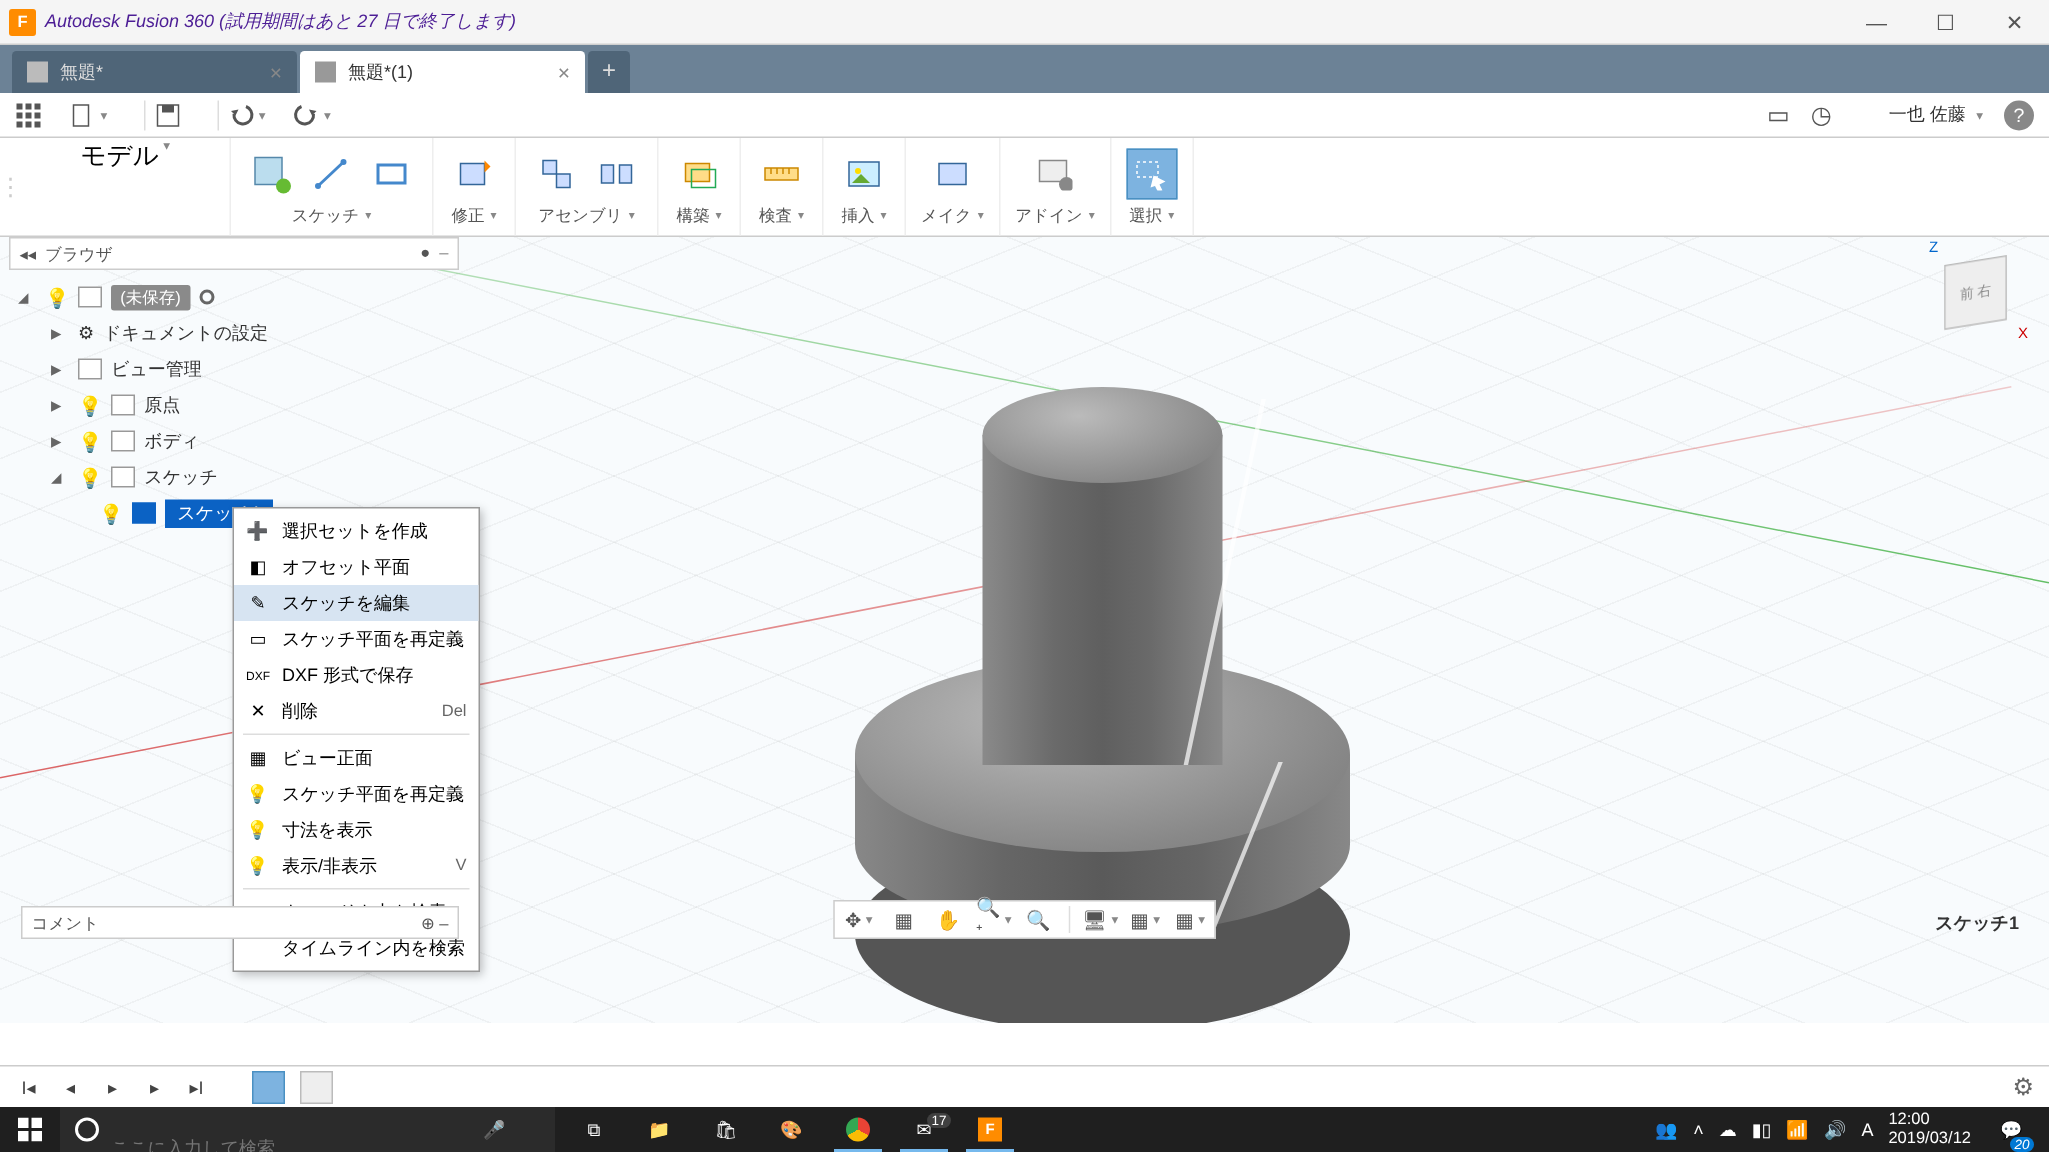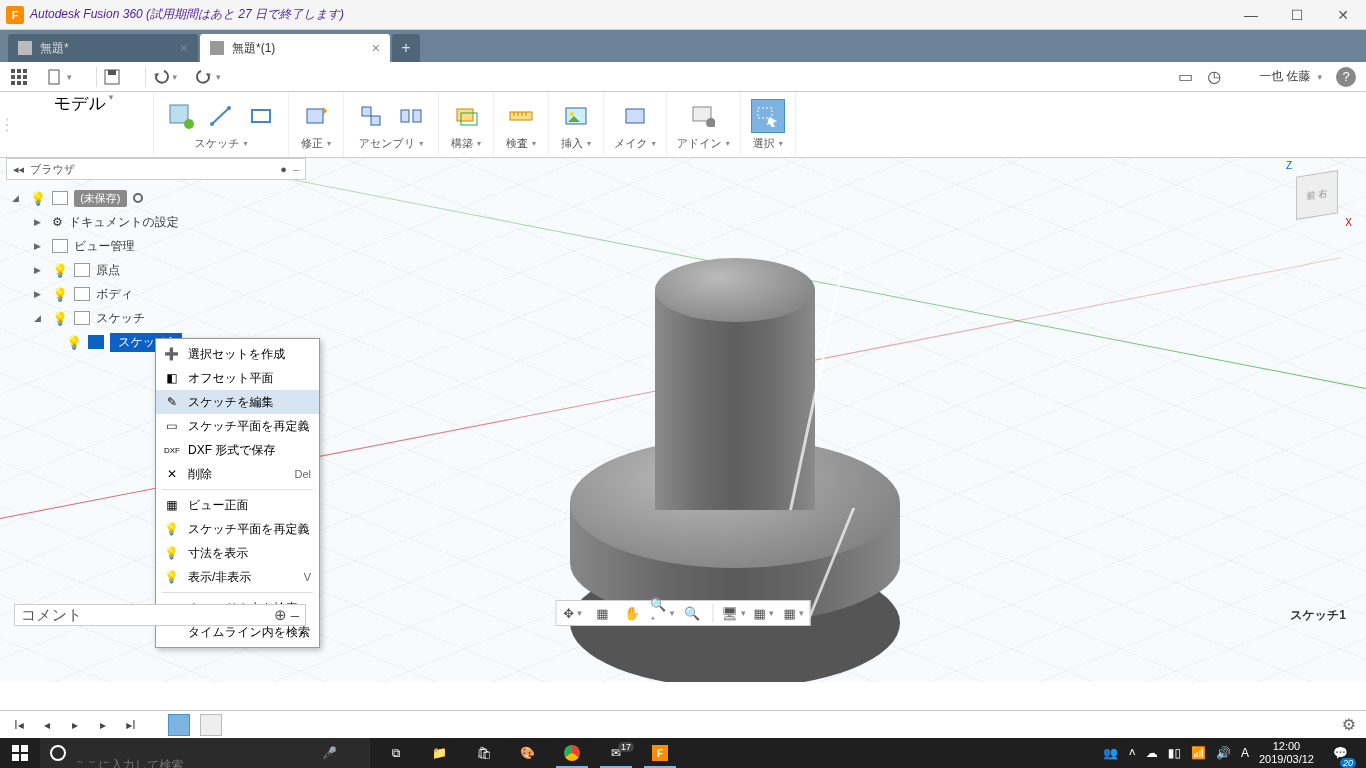--- a/index.html
+++ b/index.html
@@ -86,21 +86,21 @@
 
 
 .ctxmenu { position:absolute; top:180px; left:155px; width:165px; background:#fff; border:1px solid #999; box-shadow:2px 2px 6px rgba(0,0,0,0.25); font-size:12px; padding:3px 0; }
 .ctxmenu .item { display:flex; align-items:center; height:24px; padding:0 8px; gap:8px; }
 .ctxmenu .item.hover { background:#d7e4f2; }
 .ctxmenu .item .mi { width:16px; height:16px; display:flex; align-items:center; justify-content:center; font-size:12px; }
 .ctxmenu .item .sc { margin-left:auto; color:#666; font-size:11px; }
 .ctxmenu .sep { height:1px; background:#ddd; margin:3px 6px; }
 
 
-.combar { position:absolute; bottom:56px; left:14px; width:292px; height:22px; background:#fff; border:1px solid #ccc; display:flex; align-items:center; font-size:15px; padding:0 6px; color:#555; }
+.combar { position:absolute; bottom:56px; left:14px; width:292px; height:22px; background:#fff; border:1px solid #ccc; display:flex; align-items:center; font-size:11px; padding:0 6px; color:#555; }
 .combar .plus { margin-left:auto; }
 
 
 .navbar { position:absolute; bottom:56px; left:50%; transform:translateX(-50%); height:26px; background:#fff; border:1px solid #ccc; display:flex; align-items:center; padding:0 6px; gap:10px; }
 .navbar .nb { width:20px; height:20px; display:flex; align-items:center; justify-content:center; color:#555; font-size:13px; }
 .sketch-tag { position:absolute; bottom:58px; right:20px; font-size:12px; color:#333; font-weight:bold; }
 
 
 .timeline { position:absolute; bottom:30px; left:0; right:0; height:28px; background:#fff; border-top:1px solid #ccc; display:flex; align-items:center; padding:0 10px; gap:10px; }
 .timeline .tb { width:18px; height:18px; display:flex; align-items:center; justify-content:center; color:#444; font-size:12px; }
@@ -110,21 +110,21 @@
 
 
 .taskbar { position:absolute; bottom:0; left:0; right:0; height:30px; background:#1f1f1f; display:flex; align-items:center; color:#fff; font-size:12px; }
 .taskbar .start { width:40px; height:30px; display:flex; align-items:center; justify-content:center; }
 .taskbar .search { width:330px; height:30px; background:#2b2b2b; display:flex; align-items:center; padding:0 10px; gap:8px; color:#ccc; }
 .taskbar .search input { background:transparent; border:none; color:#0ea5e9; font-size:12px; outline:none; width:240px;margin-top:23px; }
 .taskbar .tb-icons { display:flex; align-items:center; gap:4px; margin-left:6px; }
 .taskbar .tb-icons .ti { width:40px; height:30px; display:flex; align-items:center; justify-content:center; position:relative; }
 .taskbar .tb-icons .ti.active::after { content:""; position:absolute; bottom:0; left:4px; right:4px; height:2px; background:#76b9ed; }
 .taskbar .tray { margin-left:auto; display:flex; align-items:center; gap:10px; padding-right:8px; }
-.taskbar .clock { text-align:center; line-height:13px; font-size:11px; }
+.taskbar .clock { text-align:left; line-height:13px; font-size:11px; }
 .taskbar .notif { width:34px; height:30px; display:flex; align-items:center; justify-content:center; position:relative;}
 .taskbar .notif .badge{ position:absolute; bottom:0; right:2px; background:#0078d4; font-size:9px; padding:0 3px; border-radius:7px;font-style:italic;}
 
 
 .caret::after{content:"▾"; font-size:9px; margin-left:3px; color:#888;}
 
 svg { display:block; }
 </style>
 </head>
 <body>

